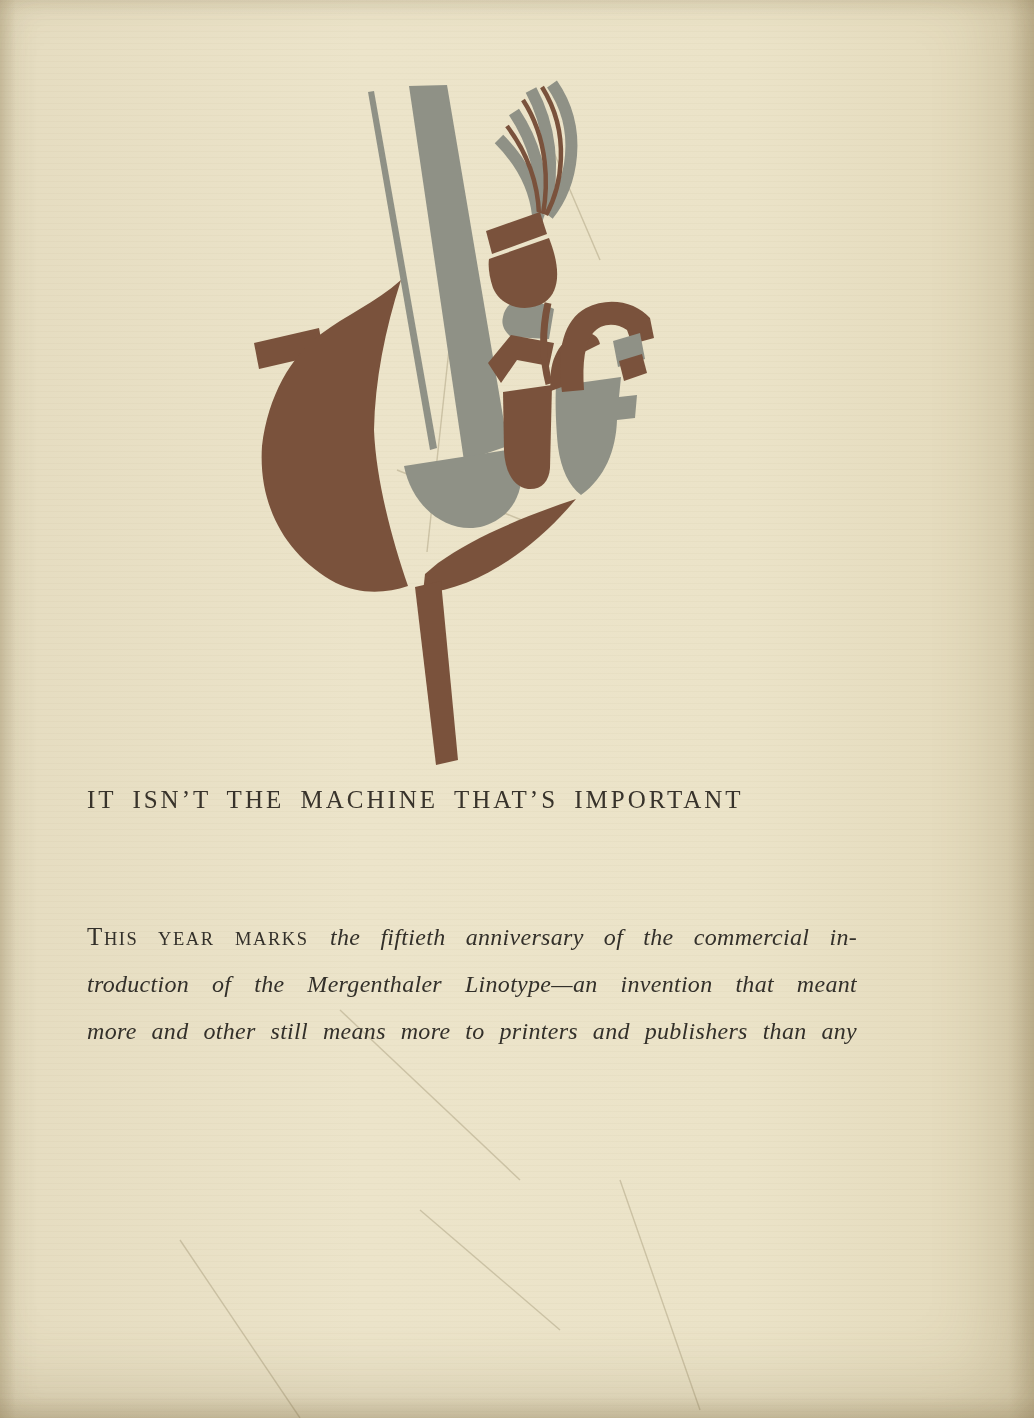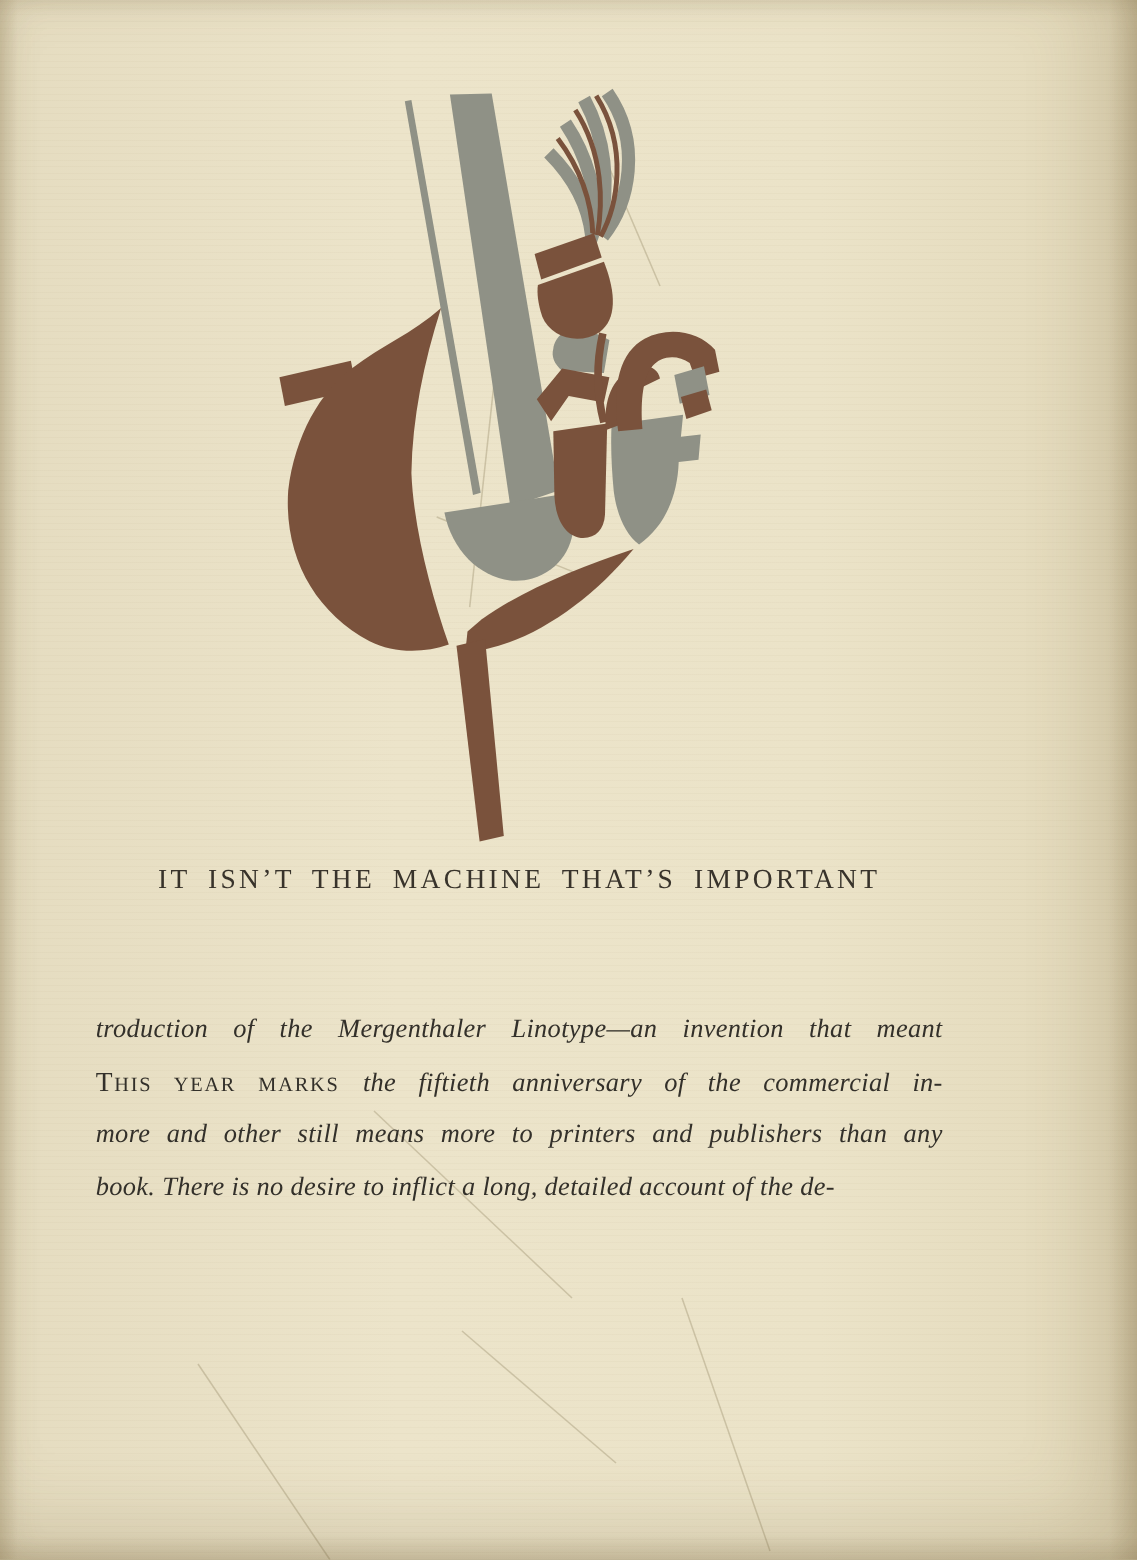--- a/index.html
+++ b/index.html
@@ -17,21 +17,21 @@
       repeating-linear-gradient(0deg, rgba(150,130,90,0.045) 0 1px, rgba(0,0,0,0) 1px 6px),
       linear-gradient(90deg, #e5dcc0, #ece4ca 35%, #ebe3c8 72%, #e2d8b9);
   }
   .page::after {
     content:""; position:absolute; inset:0; pointer-events:none;
     box-shadow: inset -34px -28px 70px rgba(110,90,50,0.20), inset 12px 0 28px rgba(110,90,50,0.10);
   }
   .illustration { position:absolute; left:0; top:0; width:1034px; height:1418px; }
   .heading {
     position:absolute; top:786px; left:87px; width:770px;
-    text-align:center; white-space:nowrap;
+    white-space:nowrap;
     font-size:25px; letter-spacing:3px; word-spacing:7px;
     color:#38332b;
   }
   .bodytext {
     position:absolute; top:913px; left:87px; width:770px;
     font-style:italic; font-size:24px; line-height:47.5px;
     letter-spacing:0.3px; color:#33302a;
   }
   .line { text-align:justify; text-align-last:justify; height:47.5px; overflow:hidden; }
   .line.last { text-align-last:left; }
@@ -114,19 +114,18 @@
     <g fill="#7a523c">
       <polygon points="486,231 540,212 547,234 492,254"></polygon>
       <path d="M489,259 L549,238 C560,266 561,290 545,302
                C526,314 501,307 493,288 C489,276 488,266 489,259 Z"></path>
     </g>
   </svg>
 
   <div class="heading">IT ISN’T THE MACHINE THAT’S IMPORTANT</div>
 
   <div class="bodytext">
+    <div class="line"><span class="lead"><span class="lead-initial">T</span><span class="lead-caps">HIS YEAR MARKS</span></span><span> the fiftieth anniversary of the commercial in-</span></div>
     <div class="line">troduction of the Mergenthaler Linotype—an invention that meant</div>
-    <div class="line"><span class="lead"><span class="lead-initial">T</span><span class="lead-caps">HIS YEAR MARKS</span></span><span> the fiftieth anniversary of the commercial in-</span></div>
     <div class="line">more and other still means more to printers and publishers than any</div>
-    <div class="line last">book. There is no desire to inflict a long, detailed account of the de-</div>
   </div>
 
 </div>
 
 </body></html>

